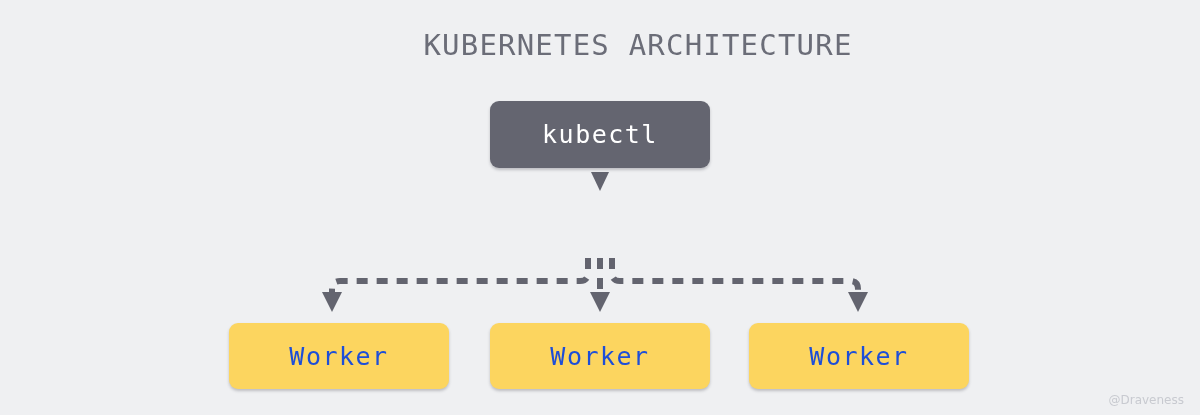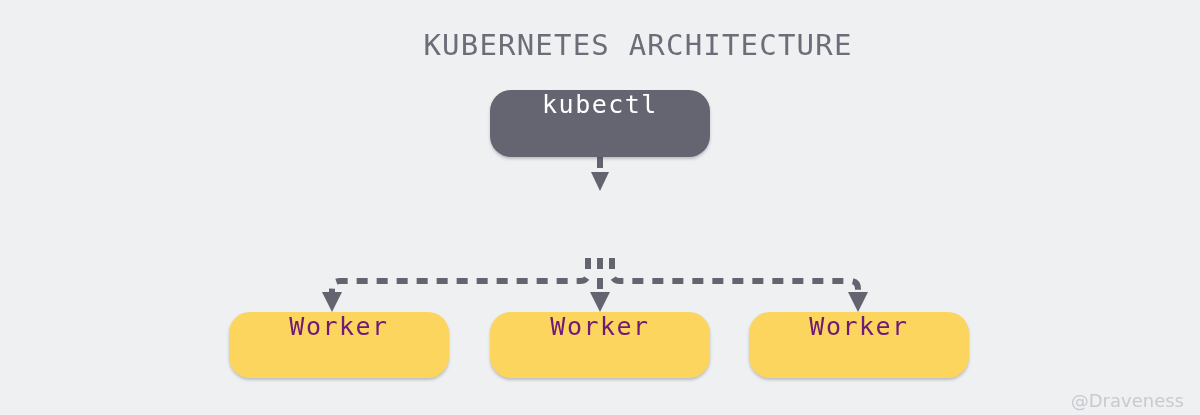--- a/index.html
+++ b/index.html
@@ -35,29 +35,30 @@
     color: #6b6d78;
     white-space: pre;
     user-select: none;
     padding-left: 38px;
   }
 
   
   .node {
     position: absolute;
     display: flex;
-    align-items: flex-start;
+    align-items: center;
     justify-content: center;
-    border-radius: 21px;
+    border-radius: 9px;
     box-shadow: 0 2px 3px rgba(60, 62, 72, 0.28);
     font-family: "DejaVu Sans Mono", monospace;
     font-size: 25px;
     letter-spacing: 1.5px;
     white-space: pre;
     user-select: none;
+    margin-top: 11px;
   }
 
   #node-kubectl {
     left: 490px;
     top: 90px;
     width: 220px;
     height: 67px;
     background: #646570;
     color: #ffffff;
   }
@@ -69,21 +70,21 @@
     height: 67px;
     background: #6ed3c6;
     color: #ffffff;
   }
 
   .node-worker {
     top: 312px;
     width: 220px;
     height: 66px;
     background: #fcd55f;
-    color: #701a75;
+    color: #1d4ed8;
   }
 
   #node-worker-left   { left: 229px; }
   #node-worker-center { left: 490px; }
   #node-worker-right  { left: 749px; }
 
   
   #connectors {
     position: absolute;
     left: 0;
@@ -117,21 +118,21 @@
   #watermark-cn {
     font-family: "DejaVu Sans", sans-serif;
     font-size: 17px;
     color: #cfd1d6;
     letter-spacing: 1px;
     line-height: 22px;
     white-space: pre;
   }
   #watermark-handle {
     font-family: "DejaVu Sans", sans-serif;
-    font-size: 18px;
+    font-size: 12px;
     color: #c8cad0;
     line-height: 17px;
     white-space: pre;
   }
 </style>
 </head>
 <body>
 
 <div id="canvas">
 

